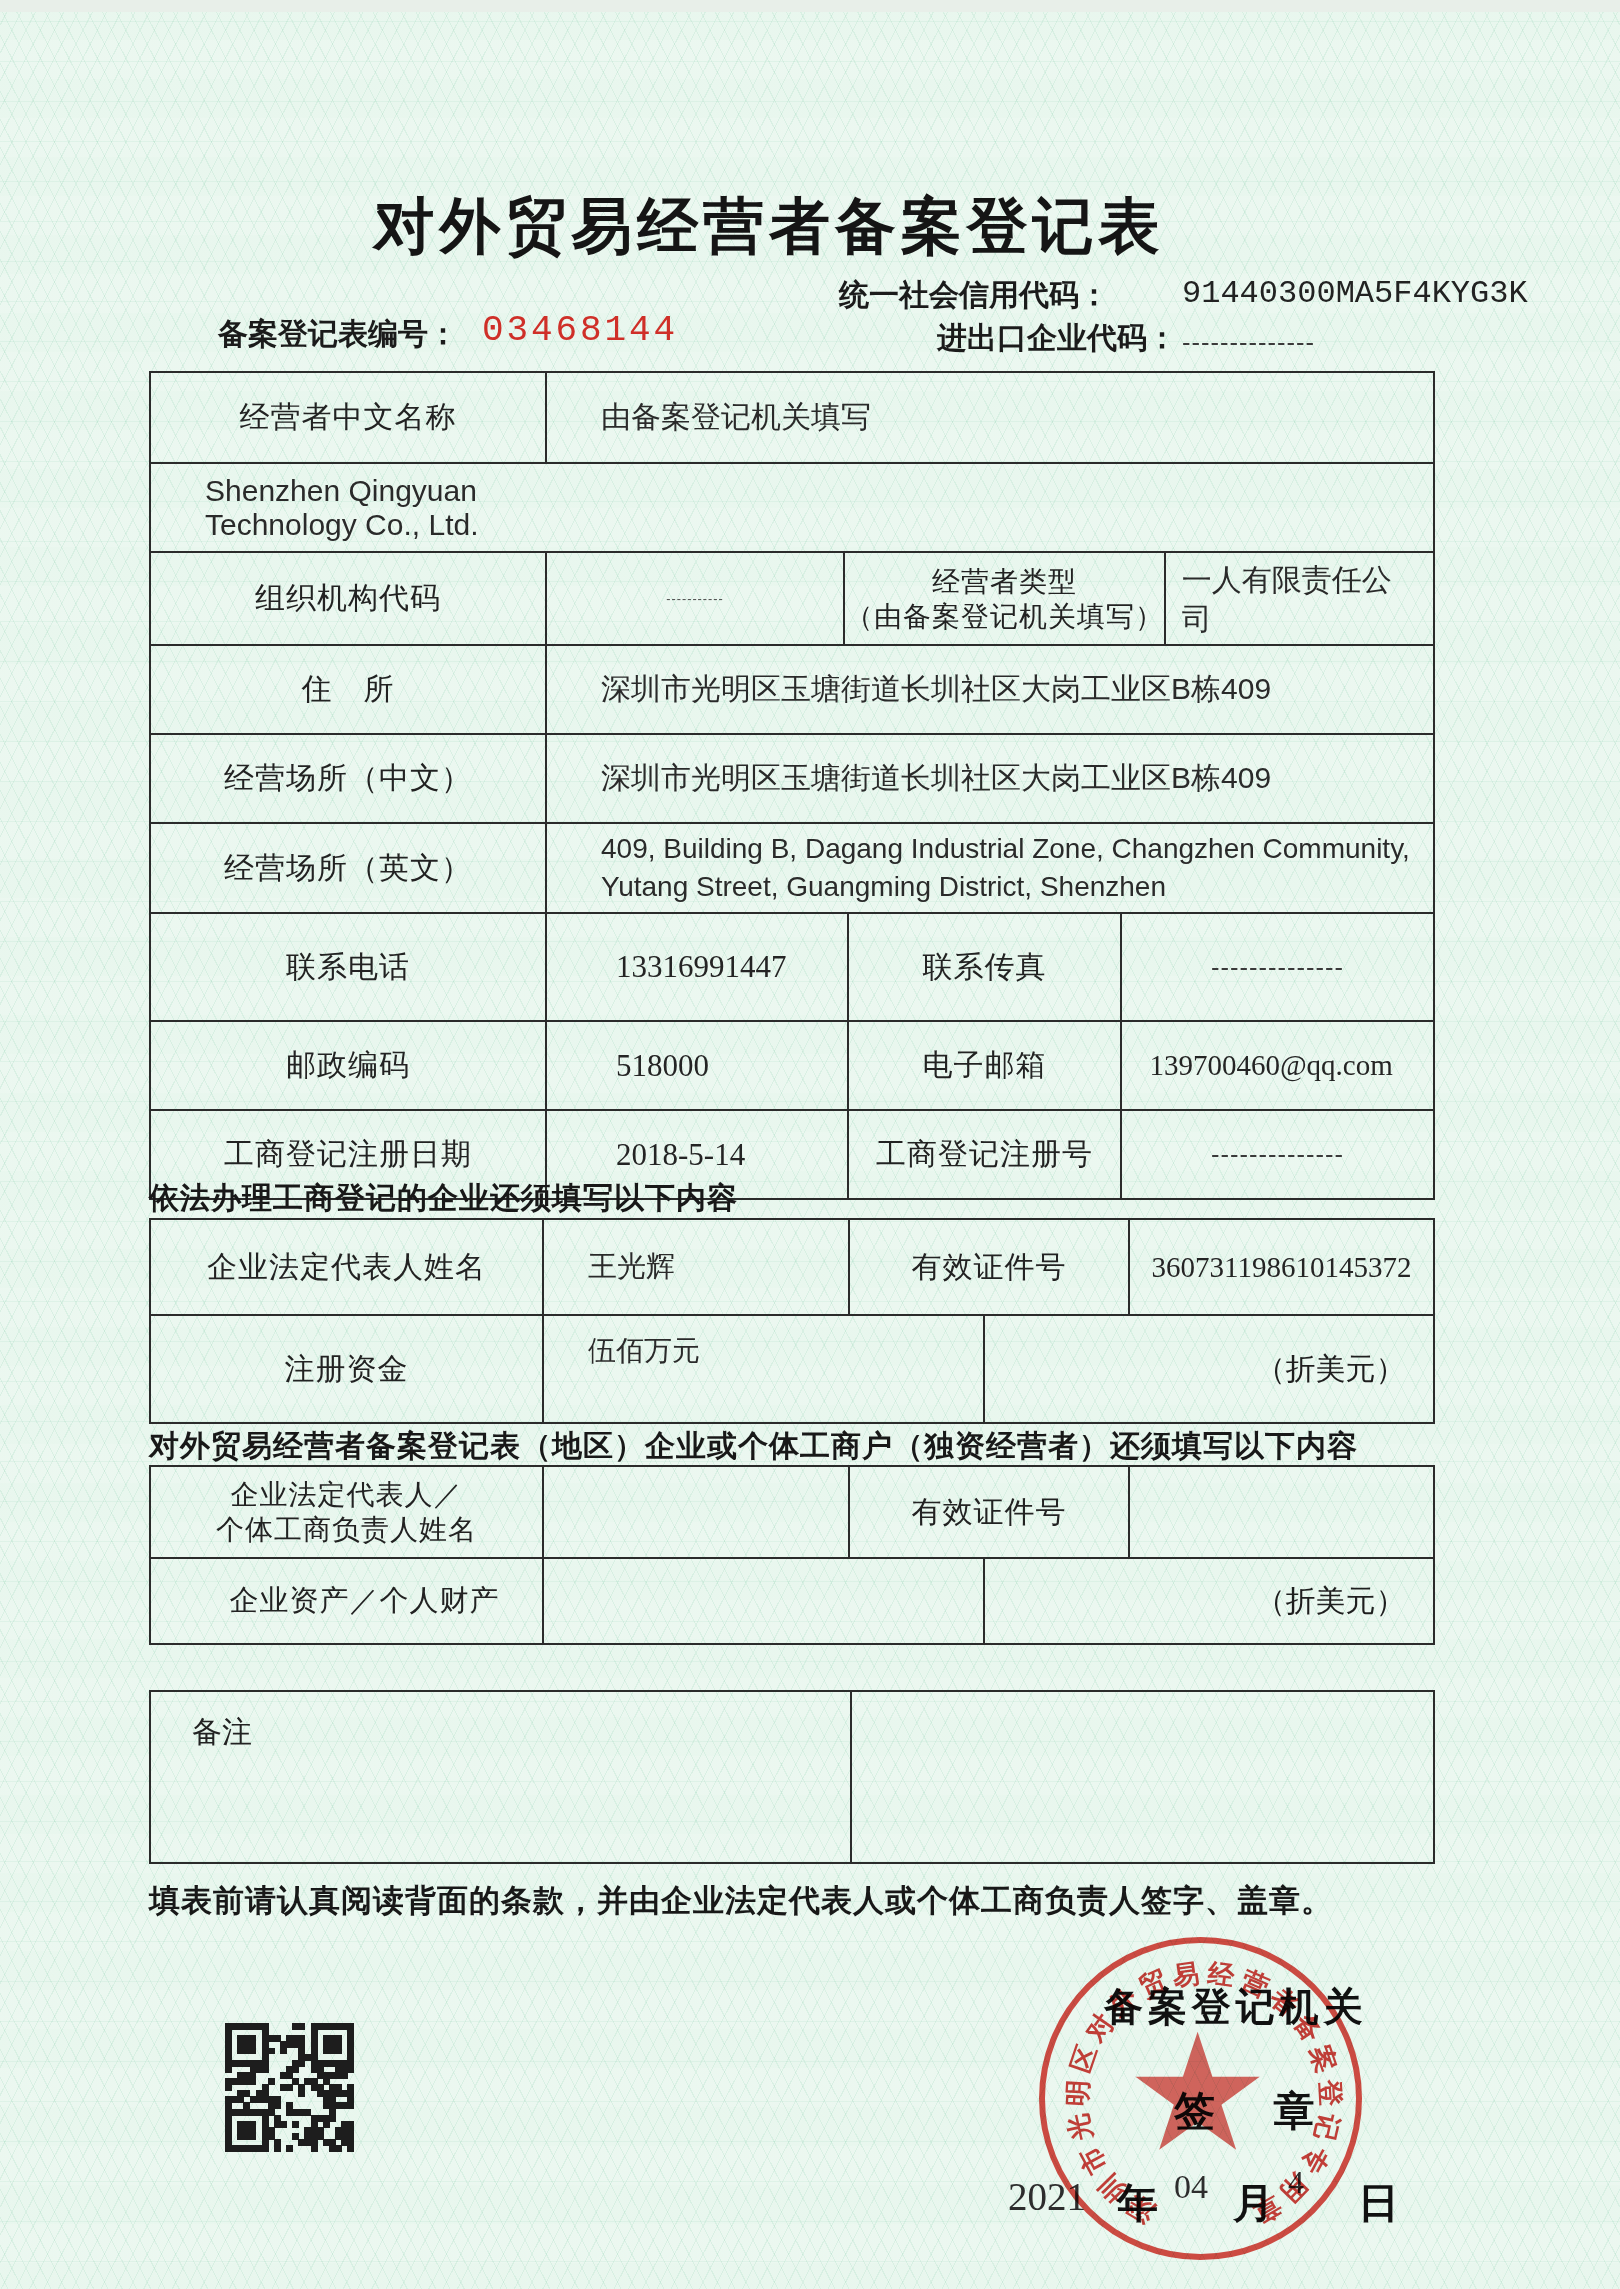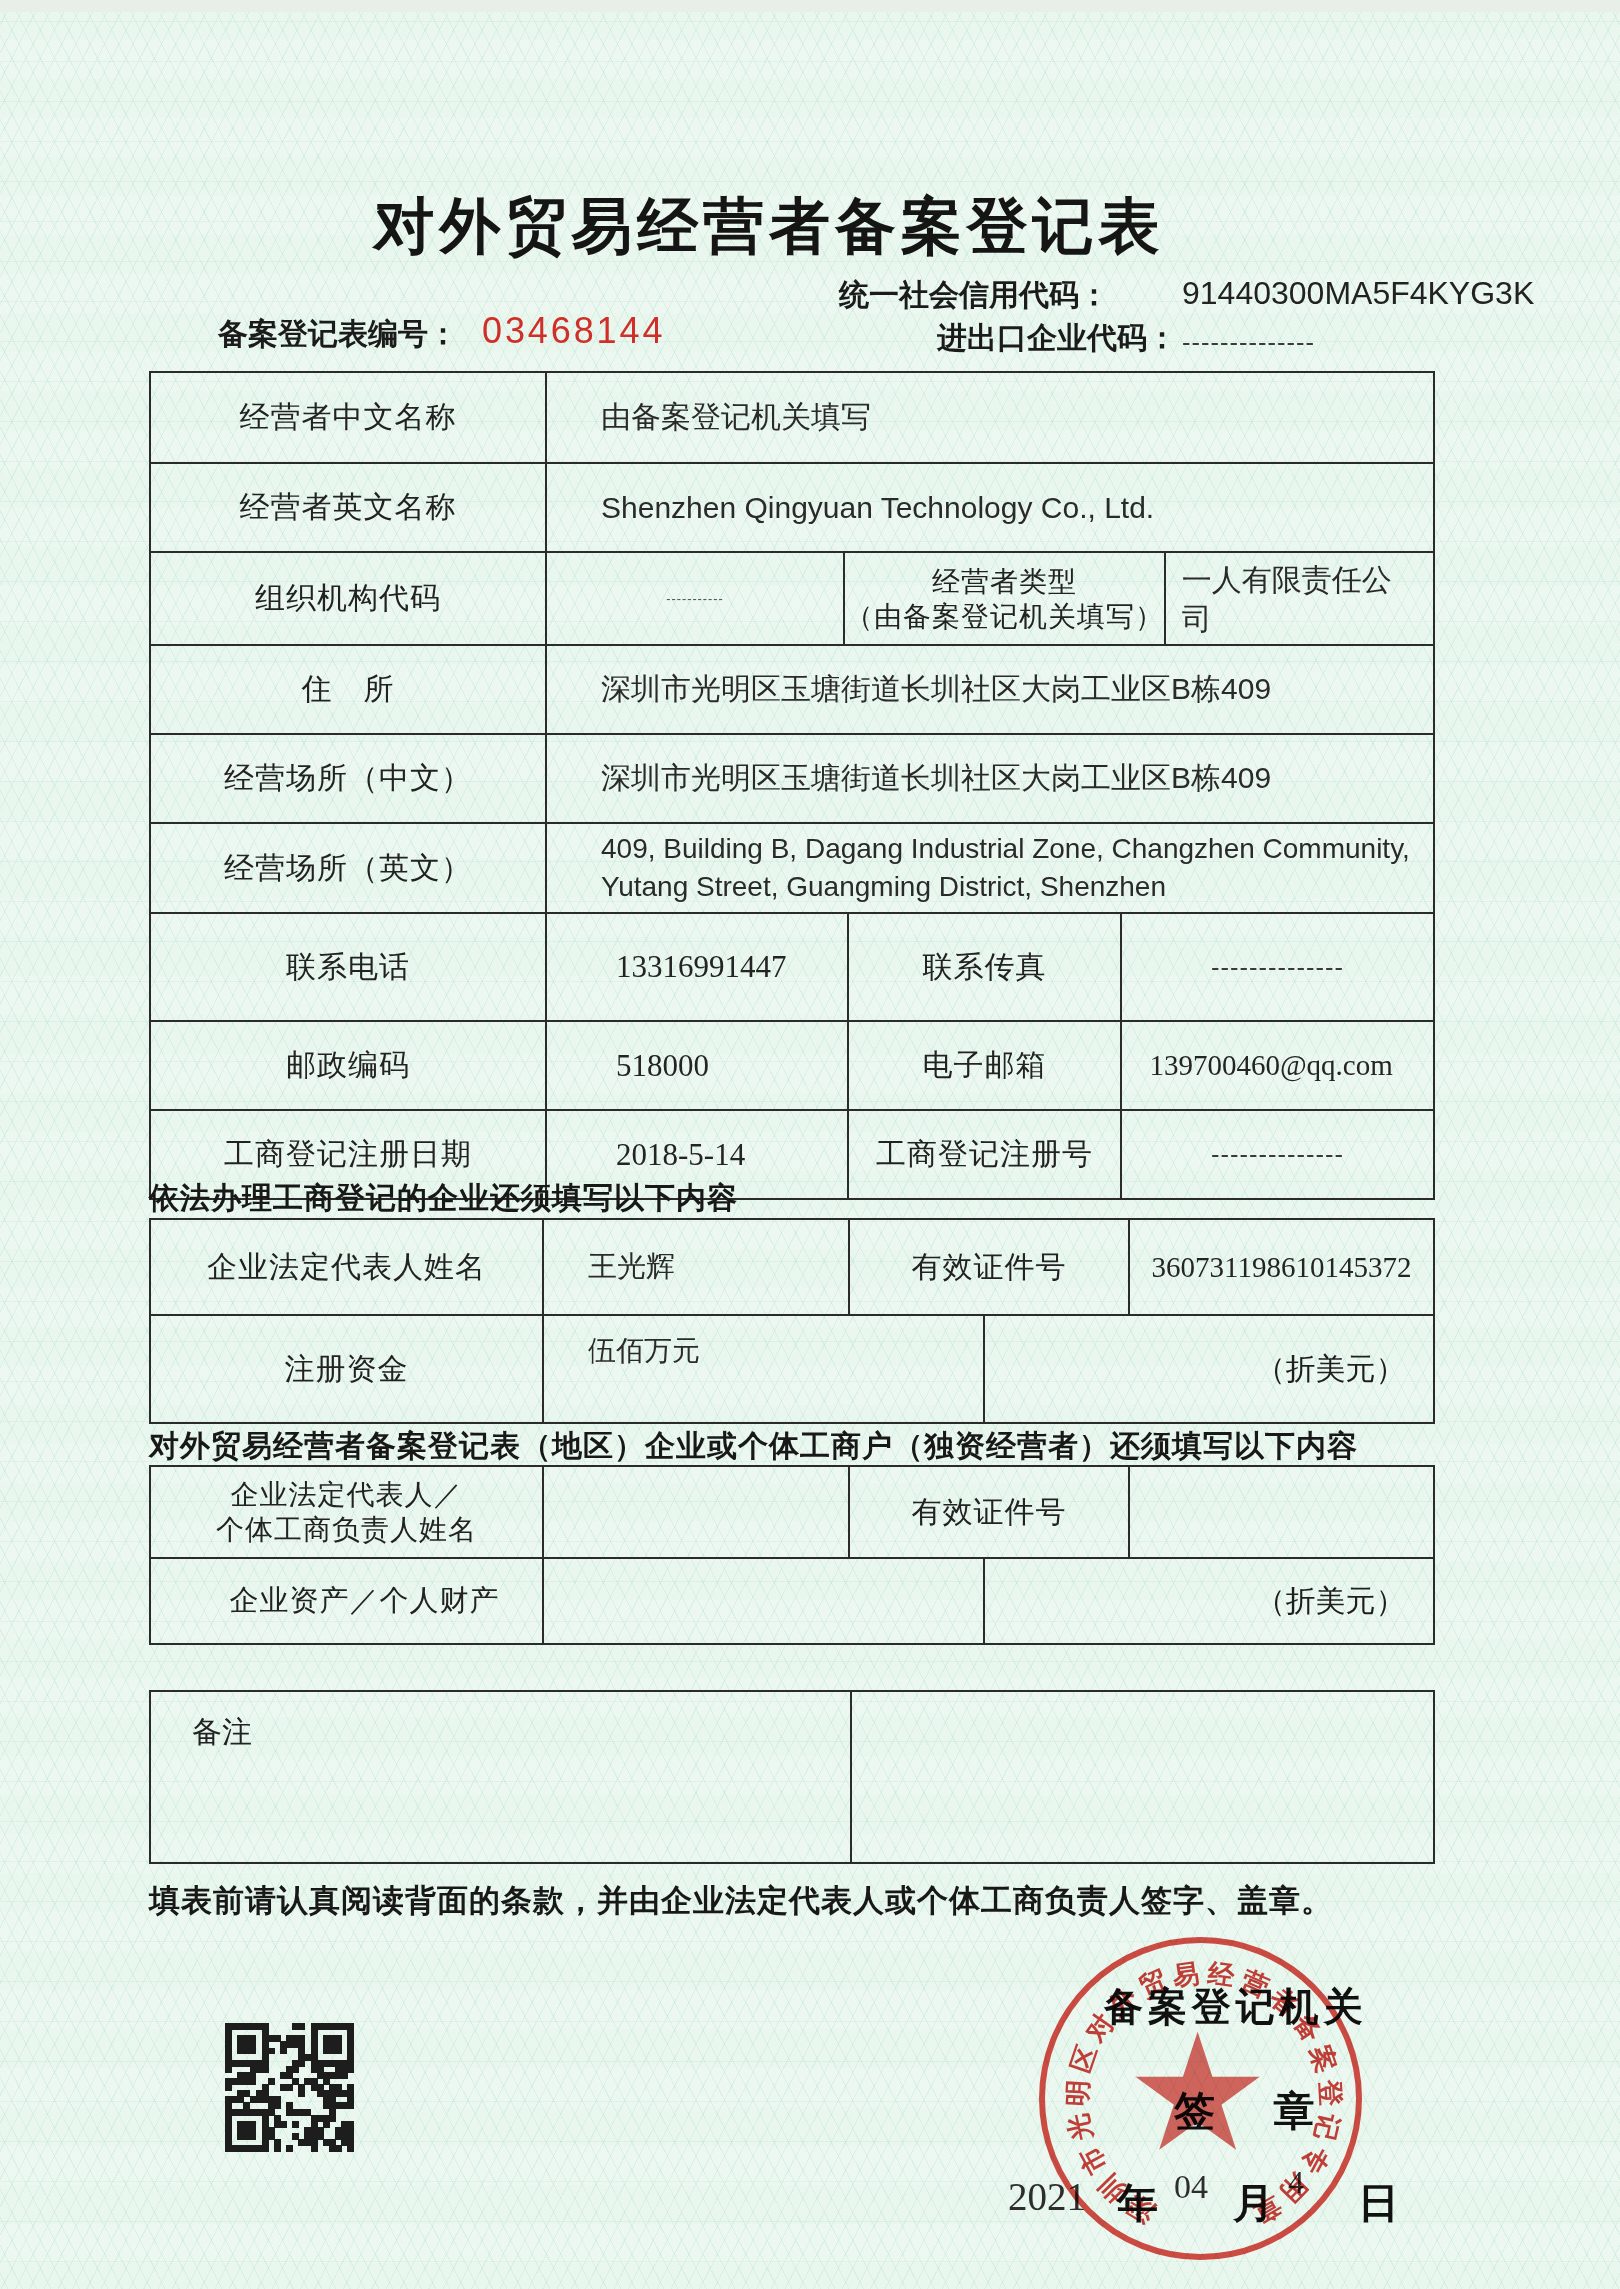--- a/index.html
+++ b/index.html
@@ -9,21 +9,21 @@
     background-color:#f4fbf6;
     background-image:
       repeating-linear-gradient(0deg, rgba(150,215,180,0.12) 0 39px, rgba(120,200,160,0.07) 39px 78px),
       repeating-linear-gradient(63deg, rgba(110,195,155,0.14) 0 1px, transparent 1px 12.7px),
       repeating-linear-gradient(-63deg, rgba(110,195,155,0.14) 0 1px, transparent 1px 12.7px),
       repeating-linear-gradient(0deg, rgba(110,195,155,0.10) 0 1px, transparent 1px 40px);
   }
   .abs{position:absolute;}
   .doc-title{top:174px;left:88px;width:1362px;text-align:center;font-size:61px;font-weight:bold;letter-spacing:4.9px;color:#151515;}
   .hdr-label{font-size:30px;font-weight:bold;color:#1b1b1b;white-space:nowrap;}
-  .hdr-serif{font-family:Liberation Sans, sans-serif;text-align:center;}
+  .hdr-serif{font-family:Liberation Mono, monospace;text-align:center;}
   .credit-value{font-size:32px;color:#222;letter-spacing:0px;white-space:nowrap;}
   .formno-value{font-size:36px;color:#cf2f28;letter-spacing:2.9px;}
   .dash-line{font-size:25.5px;color:#3a3a3a;letter-spacing:1px;white-space:nowrap;}
   .dash-tiny{font-size:12.7px;color:#4a4a4a;letter-spacing:1px;}
 
   .tbl{position:absolute;left:149px;width:1286px;border:2.9px solid #2b2b2b;box-sizing:border-box;}
   .t-row{display:grid;box-sizing:border-box;}
   .t-row + .t-row{border-top:2px solid #2b2b2b;}
   .cell{box-sizing:border-box;display:flex;align-items:center;overflow:hidden;}
   .cell + .cell{border-left:2px solid #2b2b2b;}
@@ -67,21 +67,20 @@
 
   <div class="abs hdr-label" style="left:937px;top:306px;">进出口企业代码：</div>
   <div class="abs dash-line" style="left:1182px;top:316px;">--------------</div>
 
   <div class="tbl" style="top:359px;">
     <div class="t-row" style="grid-template-columns:394px 1fr;height:89px;">
       <div class="cell lbl">经营者中文名称</div>
       <div class="cell val">由备案登记机关填写</div>
     </div>
     <div class="t-row" style="grid-template-columns:394px 1fr;height:89px;">
-      <div class="cell lbl">经营者英文名称</div>
       <div class="cell val">Shenzhen Qingyuan Technology Co., Ltd.</div>
     </div>
     <div class="t-row" style="grid-template-columns:394px 298px 321px 1fr;height:93px;">
       <div class="cell lbl">组织机构代码</div>
       <div class="cell val-center cell dash-tiny" style="justify-content:center;">-----------</div>
       <div class="cell lbl pre" style="font-size:28px;">经营者类型
 （由备案登记机关填写）</div>
       <div class="cell val" style="padding-left:15.7px;padding-right:33px;font-size:30px;line-height:1.3;">一人有限责任公司</div>
     </div>
     <div class="t-row" style="grid-template-columns:394px 1fr;height:89px;">

